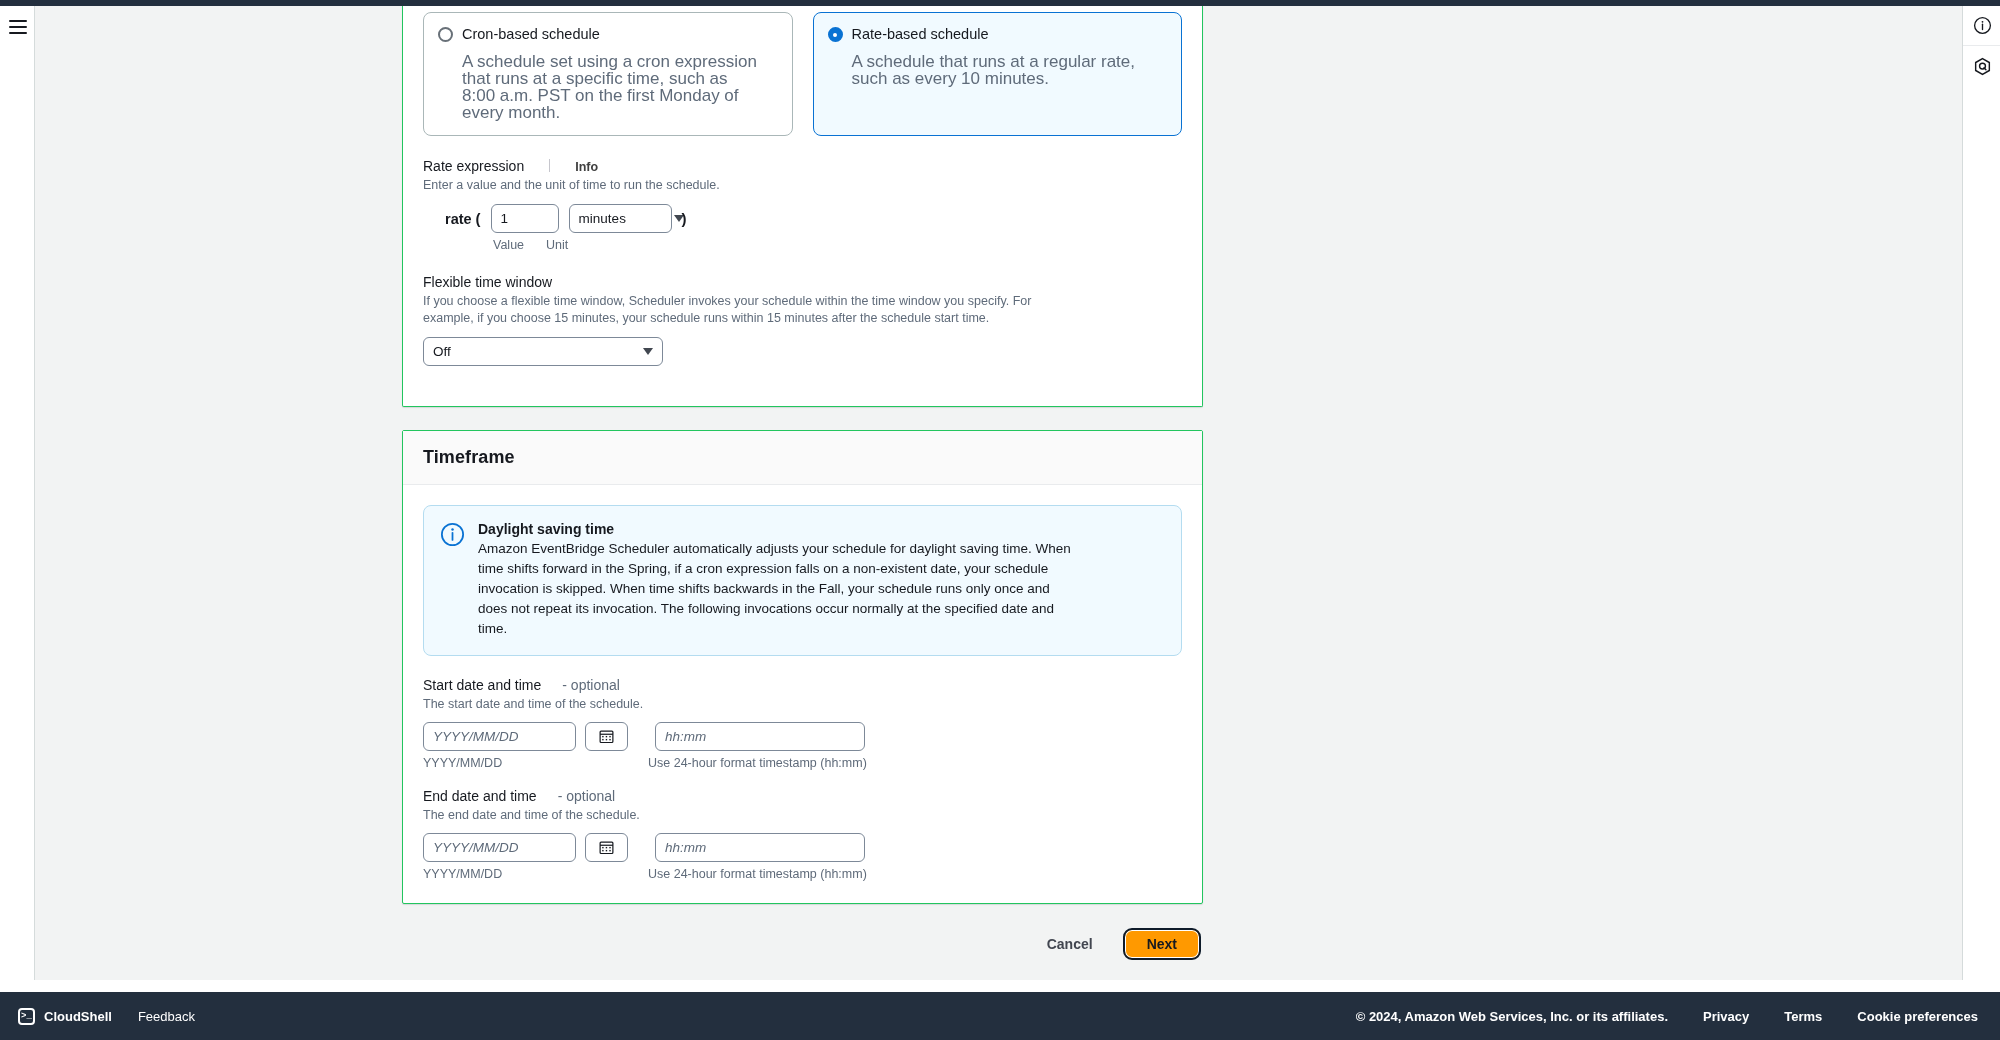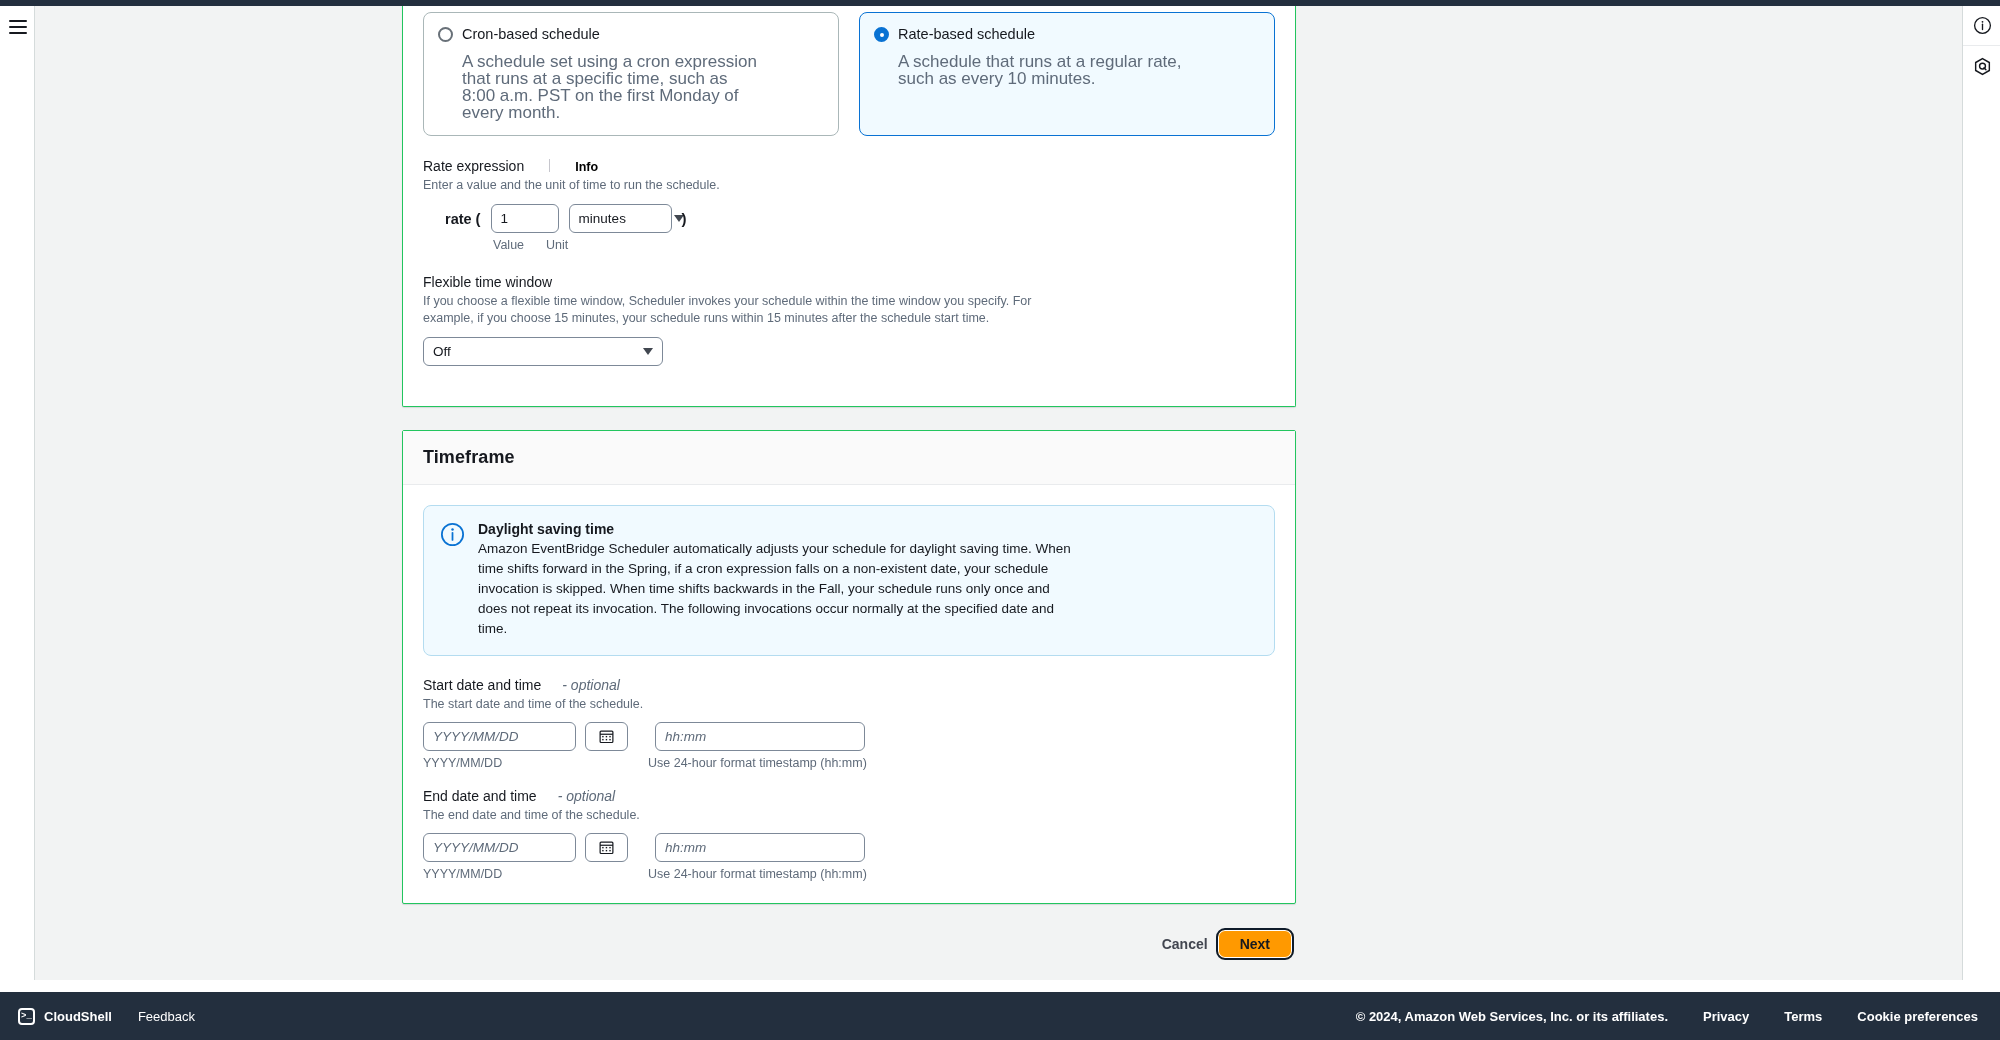--- a/index.html
+++ b/index.html
@@ -62,21 +62,21 @@
     position: absolute;
     top: 6px; left: 36px; right: 39px; bottom: 60px;
     background: #f2f3f3;
     overflow: hidden;
   }
 
   .content-col {
     position: absolute;
     left: 366px;
     top: 0;
-    width: 894px;
+    width: 801px;
   }
 
   
   .panel {
     background: #ffffff;
     border: 1px solid #22c55e;
     border-radius: 2px;
     box-shadow: 0 1px 1px 0 rgba(0,28,36,0.12);
   }
   .panel-header {
@@ -148,33 +148,32 @@
 
   
   .field { margin-top: 22px; }
   .field-label {
     font-size: 14px;
     font-weight: normal;
     color: #16191f;
     display: flex; align-items: baseline; gap: 25px;
   }
   .field-label .opt {
-    font-style: italic;
     color: #5f6b7a;
     font-weight: normal;
   }
   .sep {
     display: inline-block;
     width: 1px; height: 13px;
     background: #c6c6cd;
     position: relative; top: 1px;
   }
   .info-link {
     font-size: 12.5px;
-    color: #000000;
+    color: #404040;
     font-weight: bold;
     text-decoration: none;
     cursor: pointer;
   }
   .field-desc {
     font-size: 12.5px;
     color: #5f6b7a;
     line-height: 17px;
     margin-top: 3px;
     max-width: 660px;
@@ -290,20 +289,21 @@
     font-size: 12.5px;
     color: #5f6b7a;
   }
   .hint-a { width: 225px; }
 
   
   .actions {
     display: flex;
     justify-content: flex-end;
     align-items: center;
+    gap: 22px;
     margin-top: 24px;
     padding-right: 2px;
   }
   .btn-link {
     font-size: 14px;
     font-weight: bold;
     color: #424650;
     background: none;
     border: none;
     cursor: pointer;

